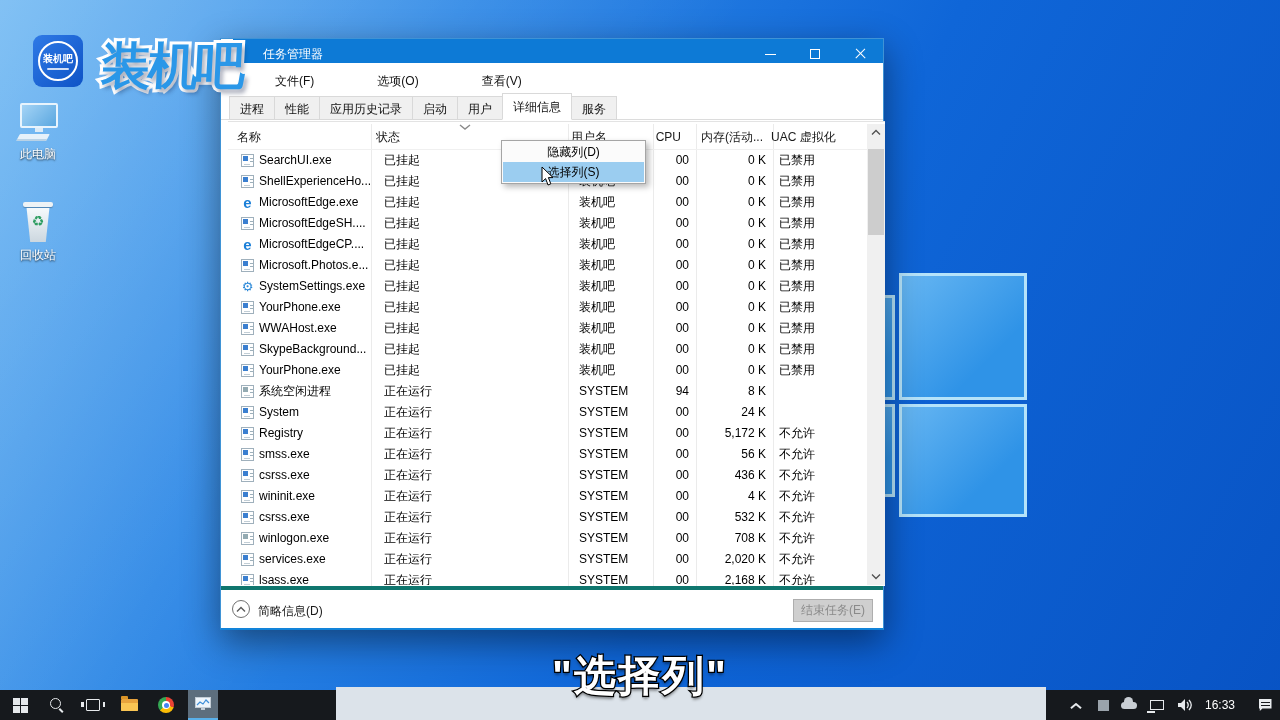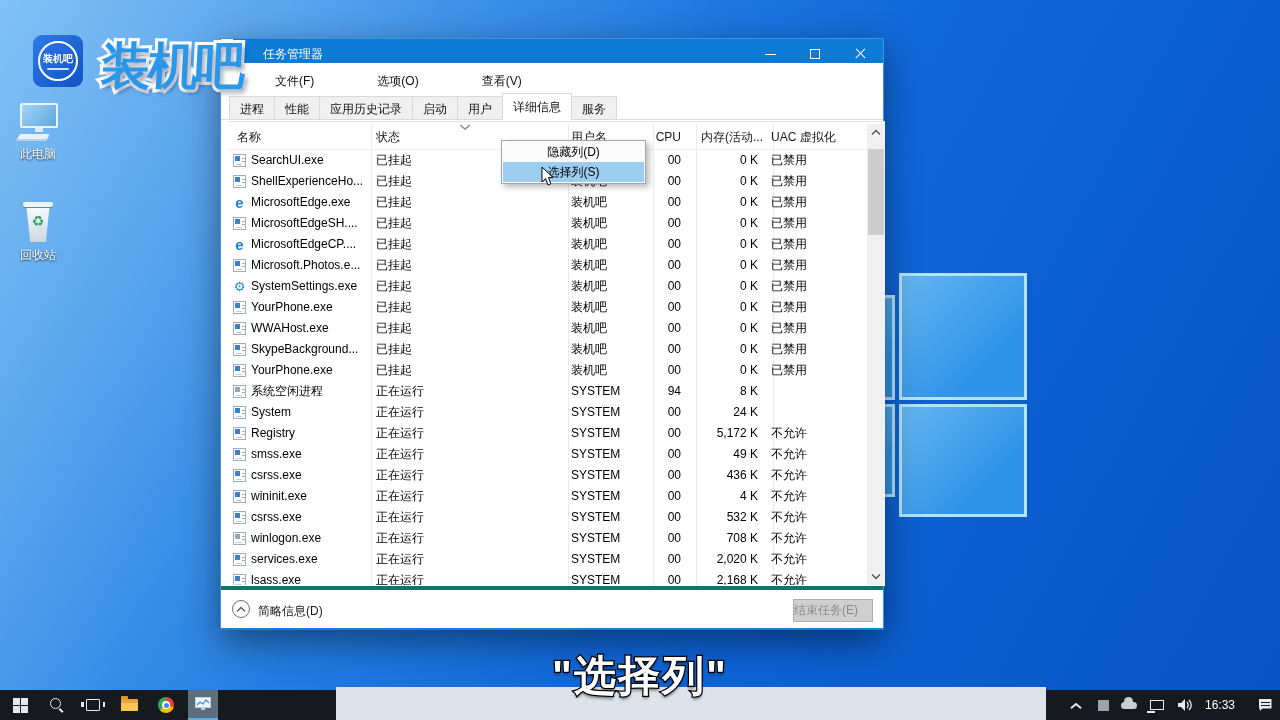--- a/index.html
+++ b/index.html
@@ -78,21 +78,21 @@
   #hdr{position:absolute;left:0;top:2px;width:639px;height:26px;font-size:12px;color:#1a1a1a;border-bottom:1px solid #f0f0f0;}
   #hdr span{position:absolute;line-height:26px;white-space:nowrap;overflow:hidden;}
   .c-name{left:23px;width:112px;} .h-name{left:9px !important;}
   .c-status{left:148px;width:150px;}
   .c-user{left:343px;width:70px;}
   .c-cpu{left:408px;width:45px;text-align:right;}
   .c-mem{left:455px;width:75px;text-align:right;}
   .h-mem{left:473px !important;width:64px !important;text-align:left !important;}
   .c-uac{left:543px;width:92px;}
   #sortchev{position:absolute;left:230px;top:-1px;}
-  #rows{position:absolute;left:0;top:28px;width:639px;height:435px;overflow:hidden;}
+  #rows{position:absolute;left:8px;top:28px;width:639px;height:435px;overflow:hidden;}
   .row{position:relative;width:639px;height:21px;font-size:12px;color:#000;}
   .row span{position:absolute;top:0;line-height:21px;white-space:nowrap;overflow:hidden;}
   .ico{position:absolute;left:5px;top:4px;width:13px;height:13px;font-style:normal;}
   .ico.window,.ico.window-gray{background:#fff;border:1px solid #9fb0bc;}
   .ico.window::before{content:"";position:absolute;left:1px;top:1px;width:5px;height:5px;background:#3b7fd0;}
   .ico.window-gray::before{content:"";position:absolute;left:1px;top:1px;width:5px;height:5px;background:#93aab2;}
   .ico.window::after,.ico.window-gray::after{content:"";position:absolute;left:8px;top:3px;width:3px;height:1px;
     background:#9db0bb;box-shadow:0 3px 0 #9db0bb,-6px 6px 0 #c2ced6,-3px 6px 0 #c2ced6;}
   .ico.edge{color:#1b7fd8;font-weight:bold;font-size:15px;line-height:13px;text-align:center;}
   .ico.gear{color:#2b88d8;font-size:13px;line-height:13px;text-align:center;}
@@ -107,21 +107,21 @@
     border:1px solid #a5a5a5;box-shadow:3px 3px 6px rgba(0,0,0,.28);padding:1px;}
   .ctx-item{height:20px;line-height:20px;text-align:center;font-size:12px;color:#000;}
   .ctx-item.sel{background:var(--menu-highlight,#9bcdf0);}
 
   
   #footer{position:absolute;left:0;right:0;top:547px;height:42px;background:#fff;border-top:4px solid #0f766e;}
   #toggle-circ{position:absolute;left:11px;top:10px;width:18px;height:18px;border:1.5px solid #707070;border-radius:50%;
     display:flex;align-items:center;justify-content:center;}
   #toggle-lbl{position:absolute;left:37px;top:0;line-height:42px;font-size:12px;color:#1a1a1a;}
   #endtask{position:absolute;right:10px;top:9px;width:80px;height:23px;background:#cfcfcf;border:1px solid #aeaeae;
-    font-size:12px;color:#8a8a8a;line-height:21px;}
+    font-size:12px;color:#8a8a8a;text-align:center;line-height:21px;}
 
   
   #cursor{position:absolute;left:541px;top:166px;z-index:60;}
 
   
   #sub-band{position:absolute;left:336px;top:687px;width:710px;height:33px;background:var(--subtitle-band,#dce3ea);z-index:46;}
   #subtitle{position:absolute;left:0;width:1280px;top:648px;z-index:55;text-align:center;
     font-size:42px;font-weight:bold;color:#fff;-webkit-text-stroke:2.5px #000;paint-order:stroke fill;
     text-shadow:0 3px 3px rgba(0,0,0,.45);letter-spacing:2px;}
 
@@ -355,21 +355,21 @@
             <span class="c-cpu">00</span>
             <span class="c-mem">5,172 K</span>
             <span class="c-uac">不允许</span>
           </div>
           <div class="row">
             <i class="ico window"></i>
             <span class="c-name">smss.exe</span>
             <span class="c-status">正在运行</span>
             <span class="c-user">SYSTEM</span>
             <span class="c-cpu">00</span>
-            <span class="c-mem">49 K</span>
+            <span class="c-mem">56 K</span>
             <span class="c-uac">不允许</span>
           </div>
           <div class="row">
             <i class="ico window"></i>
             <span class="c-name">csrss.exe</span>
             <span class="c-status">正在运行</span>
             <span class="c-user">SYSTEM</span>
             <span class="c-cpu">00</span>
             <span class="c-mem">436 K</span>
             <span class="c-uac">不允许</span>

